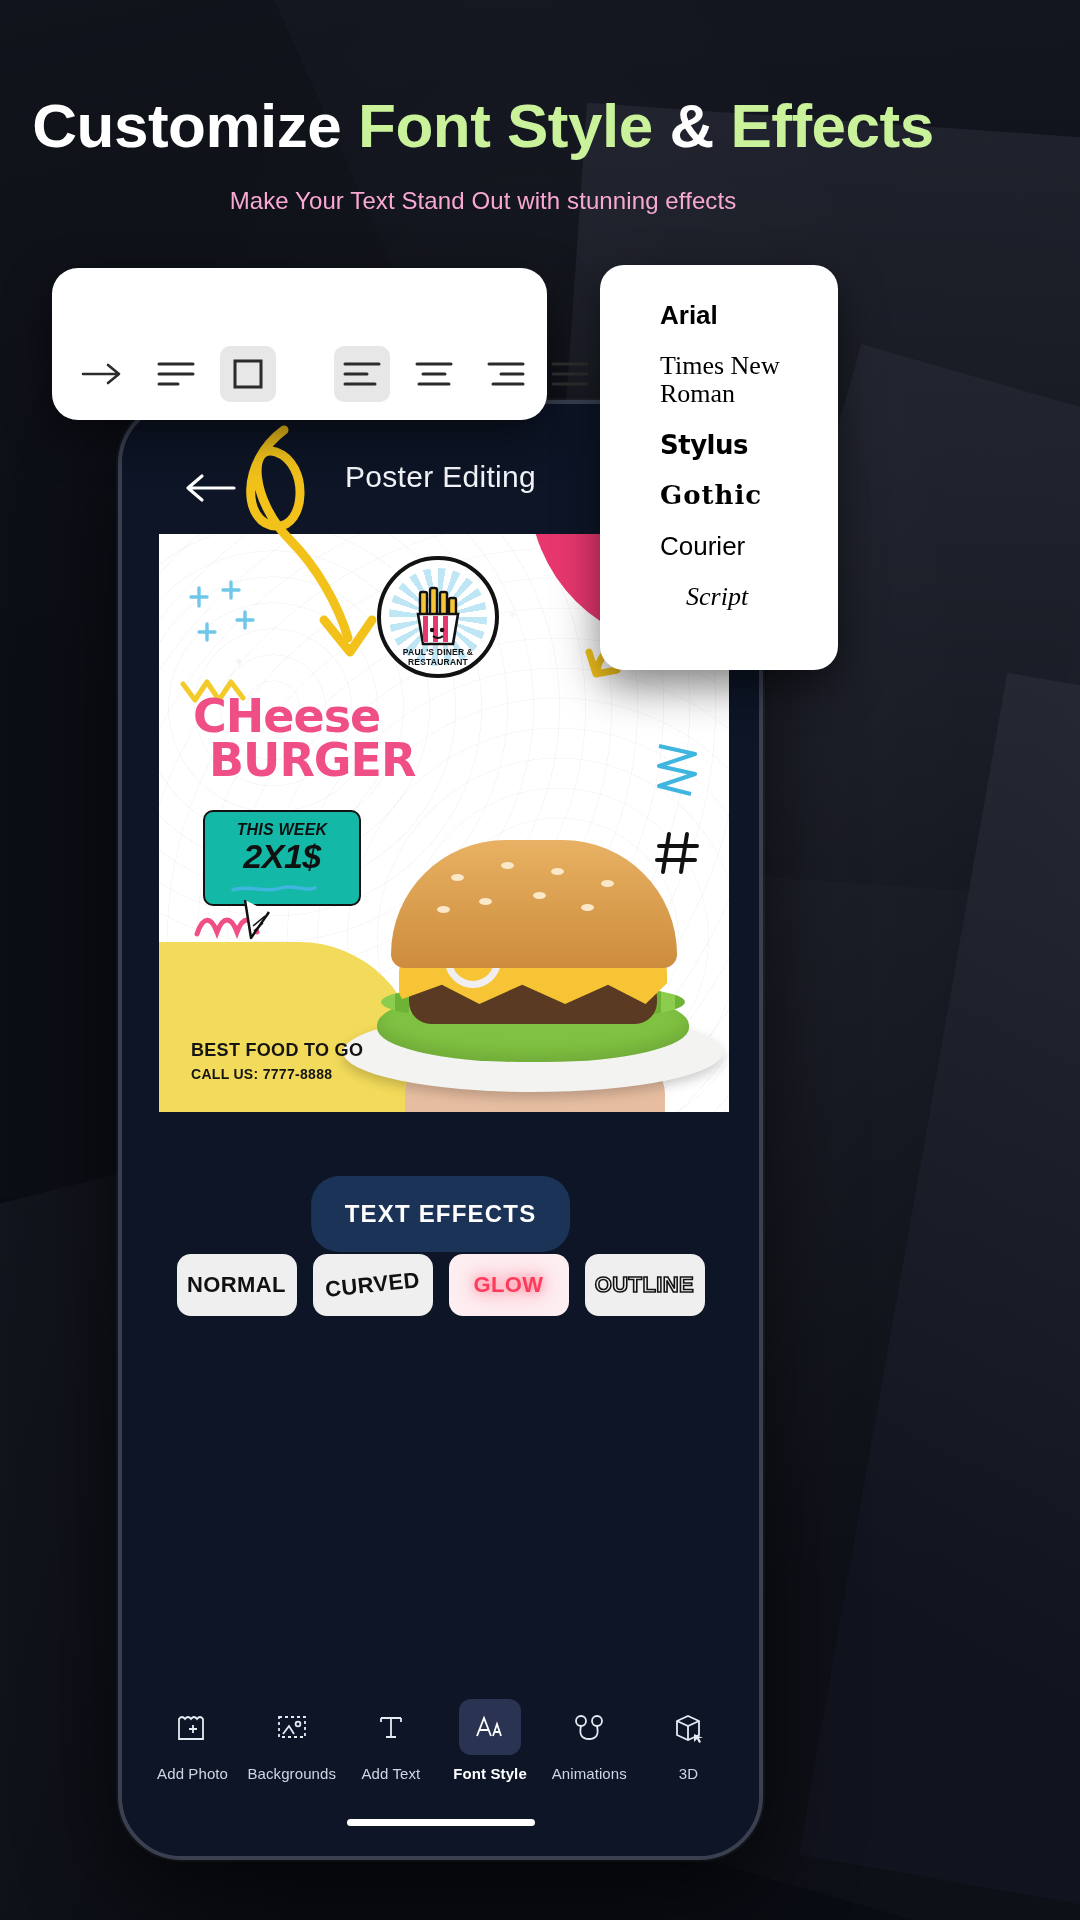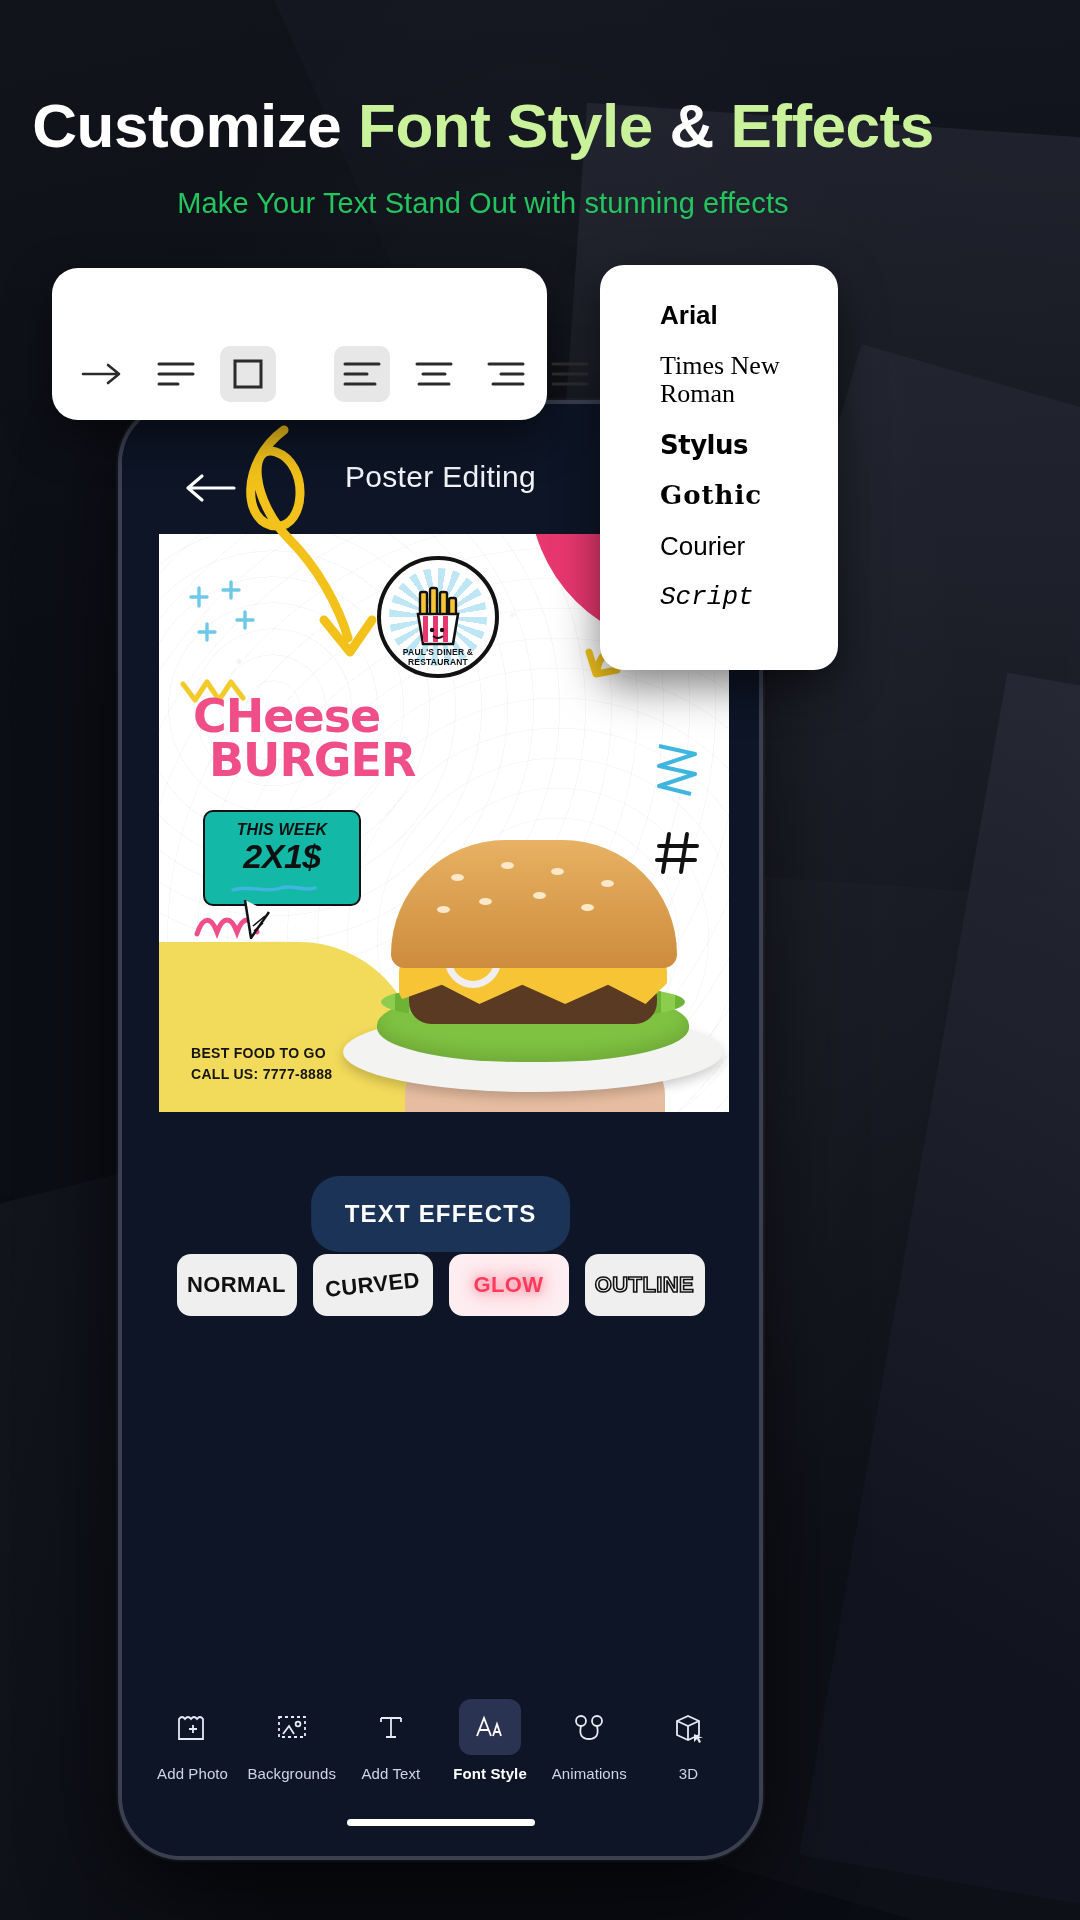--- a/index.html
+++ b/index.html
@@ -35,21 +35,21 @@
          background:radial-gradient(ellipse at 50% 42%, rgba(255,255,255,.035) 0%, rgba(0,0,0,0) 58%); }
 
   
   #headline { position:absolute; left:0; top:95px; width:902px; text-align:center; z-index:40;margin-left:32px; }
   #headline .h1 {
     font-size:62px; font-weight:700; letter-spacing:-.5px; line-height:1.0;
     color:#ffffff; white-space:nowrap;
   }
   #headline .h1 .accent { color:#c9f29b; }
   #headline .sub {
-    margin-top:30px; font-size:29px; color:#22c55e; font-weight:400; letter-spacing:.1px;text-align:center;
+    margin-top:30px; font-size:24px; color:#f9a8d4; font-weight:400; letter-spacing:.1px;text-align:center;
   }
 
   
   #phone {
     position:absolute; left:118px; top:400px; width:645px; height:1460px;
     border-radius:64px;
     background:#0d1320;
     border:4px solid #3a4050;
     box-shadow:0 0 0 2px rgba(255,255,255,.04), 0 30px 90px rgba(0,0,0,.65);
     overflow:hidden; z-index:10;
@@ -123,21 +123,21 @@
            background:#b4452c; border-radius:12px; transform:rotate(-3deg); }
   .onion { position:absolute; left:120px; bottom:120px; width:56px; height:56px;
            border:7px solid #f0eef1; border-radius:50%; background:transparent; }
   .bun-top { position:absolute; left:66px; bottom:140px; width:286px; height:128px;
              background:linear-gradient(180deg,#e0a košice 0%,#d89a4a 100%);
              background:linear-gradient(180deg,#e8b163 0%, #cd8c3d 100%);
              border-radius:150px 150px 18px 18px; }
   .seed { position:absolute; width:13px; height:7px; background:#fae8c8; border-radius:50%; }
 
   .footer-note { position:absolute; left:32px; bottom:30px; }
-  .footer-note .fn1 { font-size:14px; font-weight:700; color:#141414; letter-spacing:.3px; }
+  .footer-note .fn1 { font-size:18px; font-weight:700; color:#141414; letter-spacing:.3px; }
   .footer-note .fn2 { font-size:14px; font-weight:700; color:#141414; letter-spacing:.3px; margin-top:5px; }
   .www { position:absolute; right:24px; top:52px; font-size:11px; color:#ffffff; opacity:.9; }
 
   .text-effects-pill {
     position:absolute; left:50%; transform:translateX(-50%); top:772px;
     padding:24px 34px; border-radius:28px; background:#1b3357;
     color:#ffffff; font-size:24px; font-weight:700; letter-spacing:1.2px;
   }
   .fx-row { position:absolute; left:0; top:850px; width:100%;
             display:flex; justify-content:center; gap:16px; }
@@ -181,21 +181,21 @@
     background:#ffffff; border-radius:24px; z-index:60;
     box-shadow:0 16px 44px rgba(0,0,0,.5);
     padding:36px 0 0 60px;
   }
   .font-item { font-size:26px; color:#000000; margin-bottom:22px; line-height:1.1; }
   .f-arial  { font-family:"Liberation Sans", sans-serif; font-weight:700; }
   .f-times  { font-family:"Liberation Serif", serif; font-weight:400; }
   .f-stylus { font-family:"DejaVu Sans", sans-serif; font-weight:700; letter-spacing:-.5px; }
   .f-gothic { font-family:"DejaVu Serif", serif; font-weight:700; letter-spacing:1px; }
   .f-courier{ font-family:"Liberation Sans", sans-serif; font-weight:400; }
-  .f-script { font-family:Liberation Mono, monospace; font-style:italic; font-weight:400; }
+  .f-script { font-family:Liberation Serif, serif; font-style:italic; font-weight:400;margin-left:26px; }
 
   #yellow-arrow { position:absolute; left:232px; top:408px; width:240px; height:270px; z-index:55; }
   #yellow-arrow-2 { position:absolute; left:585px; top:630px; width:70px; height:70px; z-index:55; }
 
   .doodle { position:absolute; }
 </style>
 </head>
 <body>
 
 <div id="bg">

